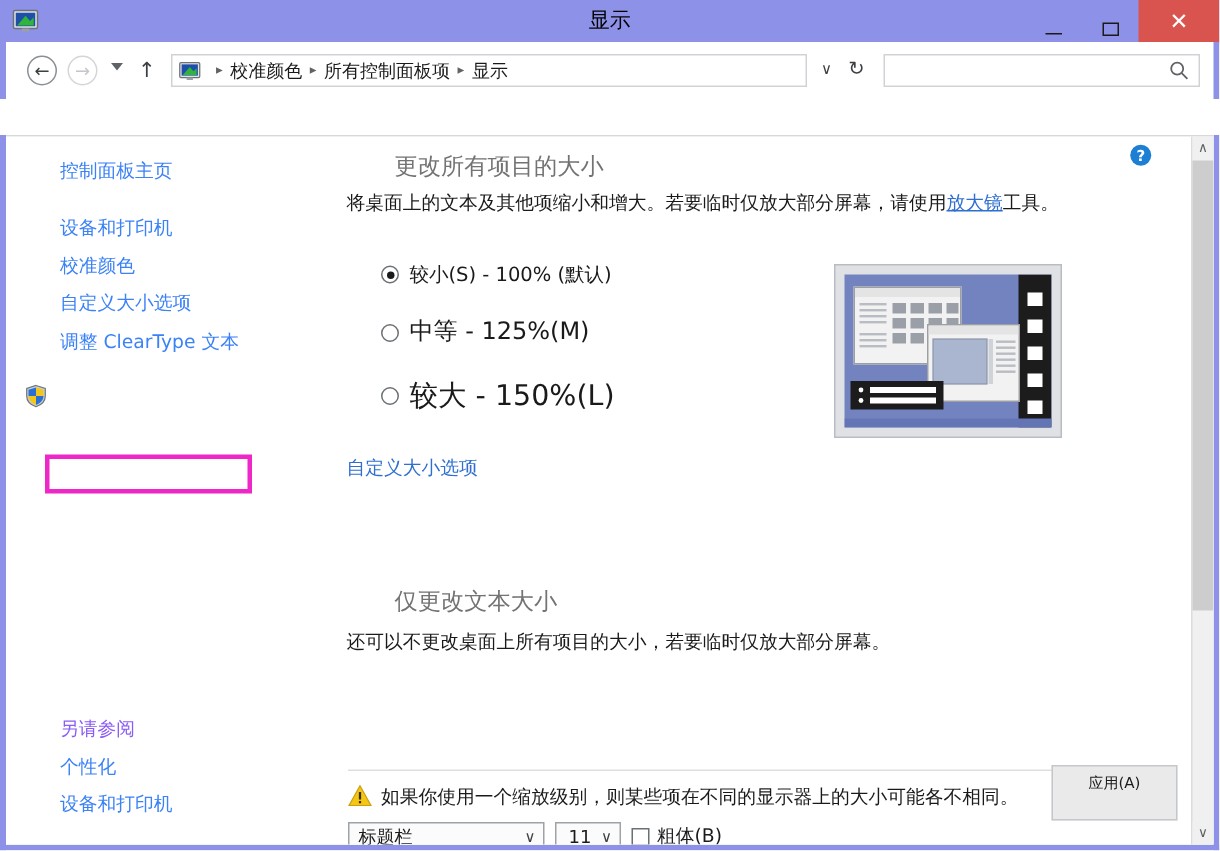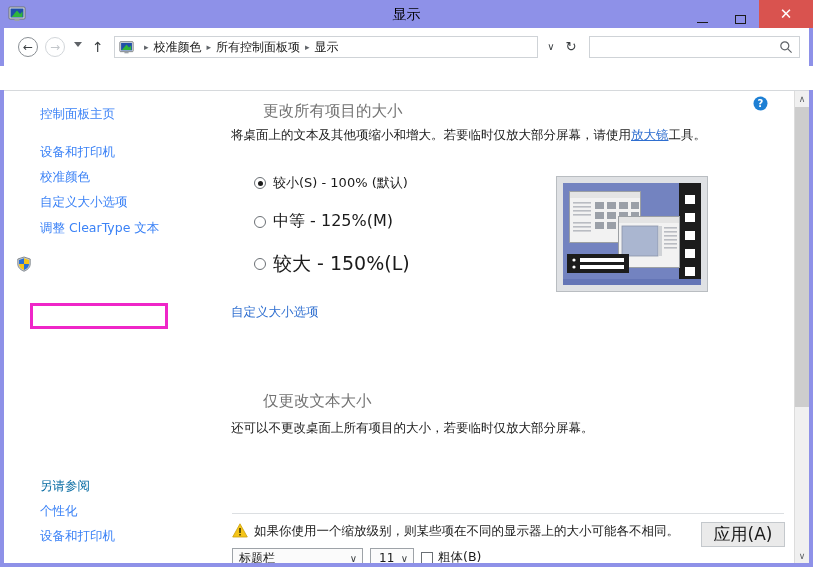--- a/index.html
+++ b/index.html
@@ -271,21 +271,21 @@
     position: absolute;
     left: 26px; top: 212px;
     width: 138px; height: 26px;
     border: 3px solid #ef26c8;
     box-sizing: border-box;
   }
   .seealso-head {
     position: absolute;
     left: 36px;
     font-size: 12.5px;
-    color: #0369a1;
+    color: #8b5cf6;
     line-height: 17px;
   }
 
   
   #main {
     position: absolute;
     left: 220px; top: 0;
     width: 571px;
     height: 473px;
     background: #ffffff;
@@ -499,25 +499,25 @@
   #warn-text {
     position: absolute;
     left: 22px; top: 0;
     font-size: 12.5px;
     color: #1a1a1a;
     line-height: 20px;
   }
   #apply-button {
     position: absolute;
     right: 24px; bottom: 16px;
-    width: 84px; height: 25px;
+    width: 84px; height: 37px;
     background: #eaeaea;
     border: 1px solid #c4c8cc;
     box-sizing: border-box;
-    font-size: 17px;
+    font-size: 10px;
     color: #1a1a1a;
     line-height: 23px;
     text-align: center;
     cursor: default;
   }
 
   
   #scrollbar {
     position: absolute;
     right: 0; top: 0;

